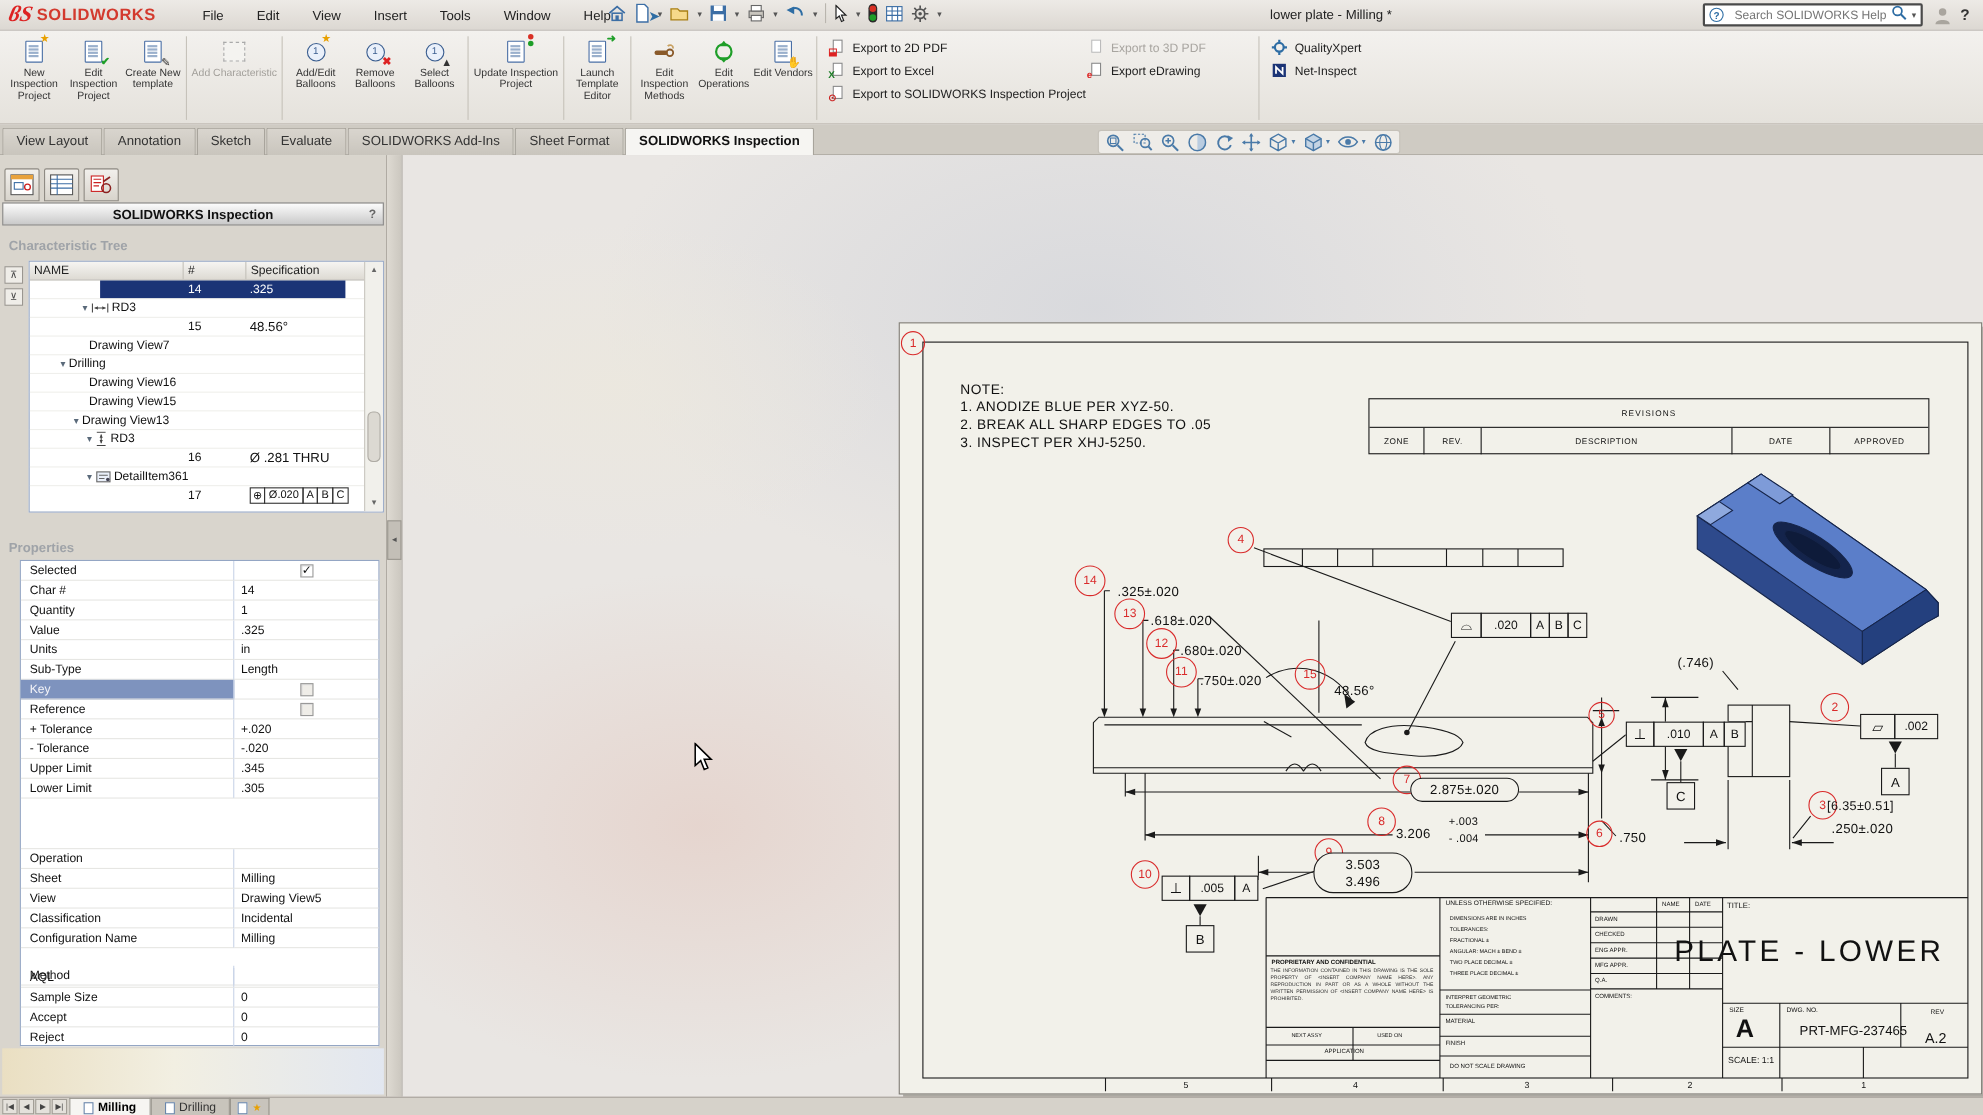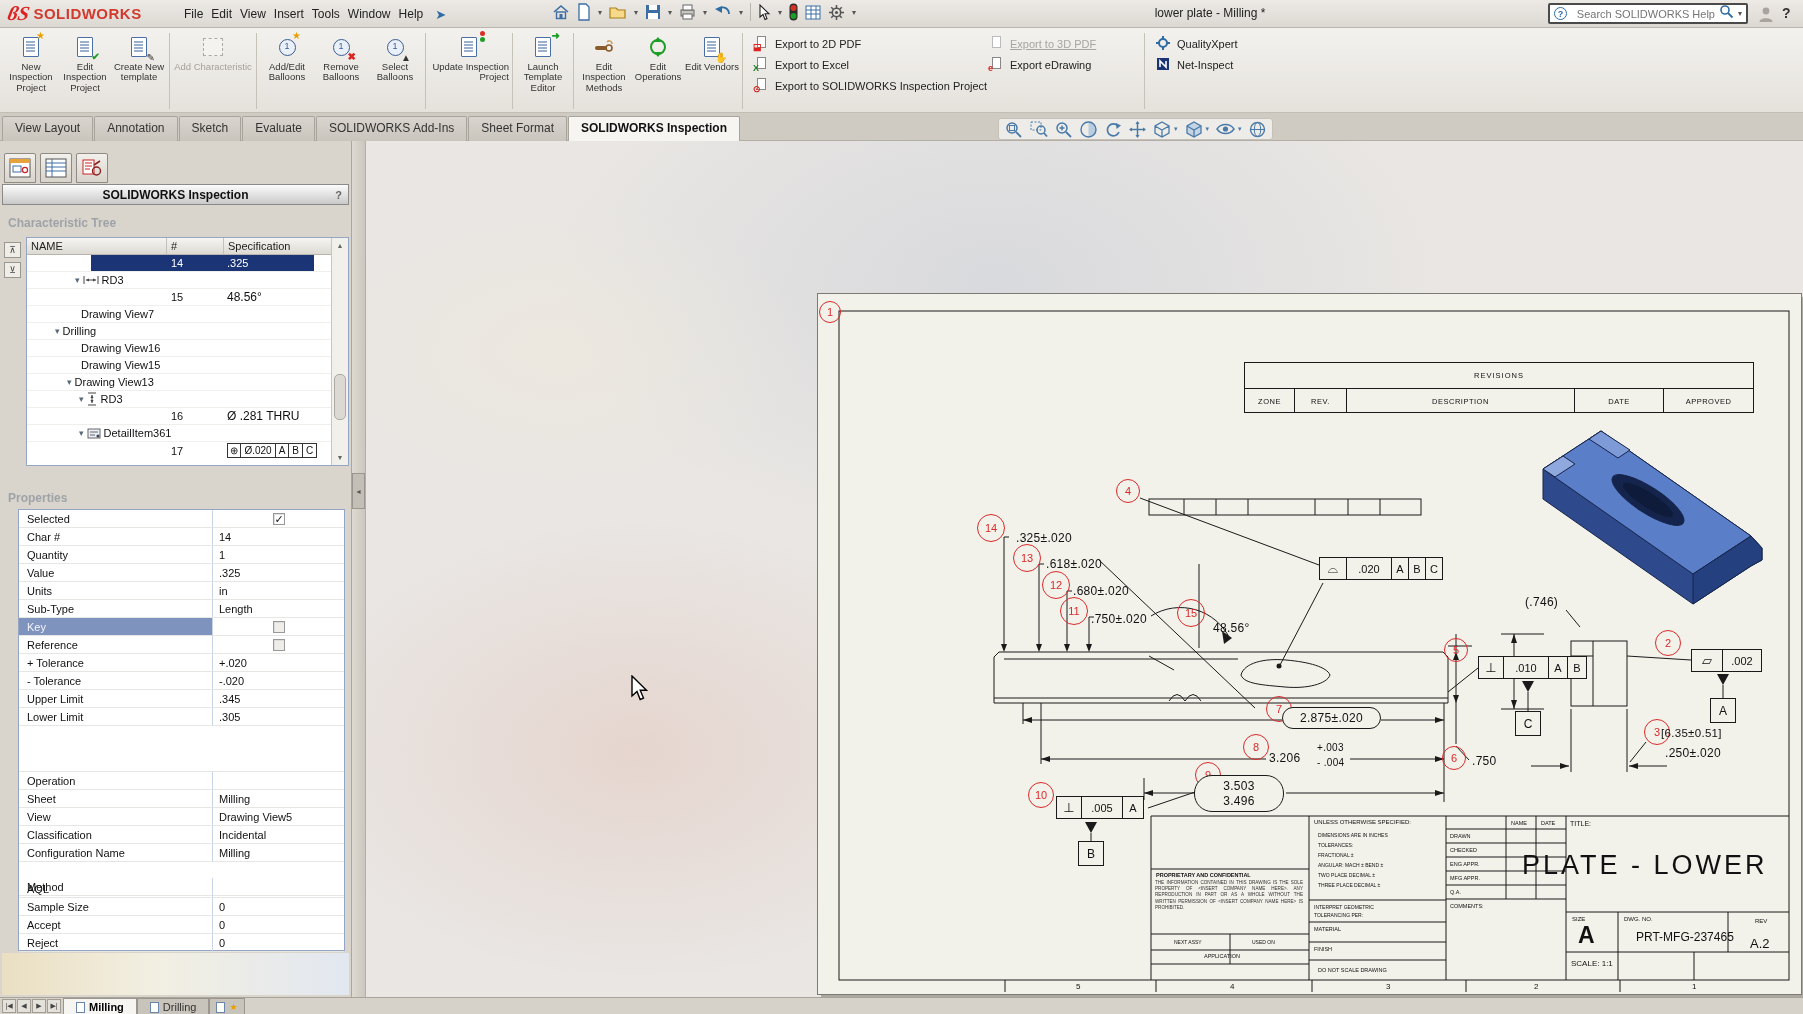--- a/index.html
+++ b/index.html
@@ -10,54 +10,54 @@
   *{box-sizing:border-box; margin:0; padding:0;}
   body{width:1803px;height:1014px;overflow:hidden;font-family:"Liberation Sans",sans-serif;background:#E8E5E2;}
   .app{position:relative;width:1803px;height:1014px;}
 
   
   .menubar{position:absolute;left:0;top:0;width:1803px;height:28px;background:linear-gradient(#EDEAE6,#DCD8D2);border-bottom:1px solid #B9B5AE;}
   .logo{position:absolute;left:8px;top:2px;display:flex;align-items:center;gap:4px;}
   .logo-mark{font:italic bold 20px "Liberation Serif",serif;color:#D22;transform:skewX(-12deg);}
   .logo-text{font:bold 15px "Liberation Sans",sans-serif;color:#D33A2E;letter-spacing:.5px;}
   .logo-text b{font-weight:bold}
-  .menus{position:absolute;left:180px;top:0;height:28px;display:flex;align-items:center;font-size:12px;color:#222;}
+  .menus{position:absolute;left:180px;top:0;height:28px;display:flex;align-items:center;gap:22px;font-size:12px;color:#222;}
   .menu-item{cursor:default;padding:2px 4px;}
   .pin-icon{color:#2E6DA4;font-size:13px;margin-left:8px;}
   .qtb{position:absolute;left:552px;top:3px;display:flex;align-items:center;gap:7px;}
   .qtb svg{display:block}
   .caret{font-size:8px;color:#555;}
   .win-title{position:absolute;left:990px;top:6px;width:440px;text-align:center;font-size:12px;color:#222;}
   .searchbox{position:absolute;left:1548px;top:3px;width:200px;height:21px;border:2px solid #4a4a4a;background:#fff;border-radius:2px;display:flex;align-items:center;padding:0 4px;gap:4px;}
   .searchbox input{border:none;outline:none;flex:1;font-size:11px;color:#444;background:transparent;min-width:0;text-align:right;}
   .qmark-blue{width:13px;height:13px;border-radius:50%;border:1.5px solid #2E6DA4;color:#2E6DA4;font-size:9px;font-weight:bold;display:flex;align-items:center;justify-content:center;}
   .user-icon{position:absolute;left:1758px;top:6px;color:#8a8a8a;font-size:14px;}
   .help-icon{position:absolute;left:1782px;top:5px;color:#333;font-weight:bold;font-size:14px;}
 
   
   .ribbon{position:absolute;left:0;top:28px;width:1803px;height:85px;background:linear-gradient(#F3F1EE,#E5E2DC);border-bottom:1px solid #C2BEB6;display:flex;align-items:stretch;padding:2px 4px 0 4px;}
   .rbtn{width:54px;display:flex;flex-direction:column;align-items:center;padding-top:5px;gap:3px;text-align:center;font-size:9.5px;line-height:1.08;color:#333;}
-  .rbtn.wide{width:80px;text-align:right;}
+  .rbtn.wide{width:80px;}
   .rbtn.disabled{color:#A3A09B;}
   .ricon{width:24px;height:24px;position:relative;display:flex;align-items:center;justify-content:center;}
   .page{width:16px;height:20px;background:#fff;border:1px solid #4a6fa5;border-radius:1px;position:relative;}
   .page:after{content:"";position:absolute;left:2px;top:3px;width:9px;height:1.5px;background:#9ab0cc;box-shadow:0 3px 0 #9ab0cc,0 6px 0 #9ab0cc,0 9px 0 #9ab0cc;}
   .badge{position:absolute;font-size:10px;line-height:1;}
   .badge.star{color:#E8A000;right:-2px;top:-4px;}
   .badge.check{color:#1E9E28;right:-3px;bottom:-3px;font-weight:bold;}
   .badge.redx{color:#D22;right:-3px;bottom:-3px;font-weight:bold;}
   .badge.cur{color:#333;right:-4px;bottom:-4px;}
   .badge.arrow{color:#1E9E28;right:-5px;top:-4px;font-weight:bold;}
   .badge.dots{right:-4px;top:-4px;display:flex;flex-direction:column;gap:1px;}
   .badge.dots i{width:5px;height:5px;border-radius:50%;display:block;}
   .balloon-ico{width:17px;height:17px;border-radius:50%;border:1.5px solid #3a5d8f;color:#3a5d8f;font-size:9px;display:flex;align-items:center;justify-content:center;background:#EAF0FA;}
   .rsep{width:1px;background:#C6C2BA;margin:3px 3px;}
   .export-col{display:flex;flex-direction:column;justify-content:flex-start;padding:6px 8px;gap:6px;}
   .export-item{display:flex;align-items:center;gap:6px;font-size:11px;color:#222;white-space:nowrap;}
-  .export-item.disabled{color:#A8A5A0;text-decoration:underline;}
+  .export-item.disabled{color:#A8A5A0;}
   .mini-ico{width:15px;height:15px;position:relative;flex:none;}
   .mini-page{position:absolute;left:3px;top:0;width:9px;height:12px;background:#fff;border:1px solid #888;}
   .mini-acc{position:absolute;left:-1px;bottom:-1px;font-size:9px;font-weight:bold;line-height:1;}
 
   
   .tabstrip{position:absolute;left:0;top:113px;width:1803px;height:28px;background:#CFCBC3;border-bottom:1px solid #B3AFA7;}
   .tabs{position:absolute;left:2px;top:3px;display:flex;height:25px;}
   .tab{padding:4px 12px 0 12px;font-size:12px;color:#333;background:linear-gradient(#D9D5CE,#C9C5BD);border:1px solid #A8A49C;border-bottom:none;margin-right:1px;border-radius:2px 2px 0 0;}
   .tab.active{background:#F6F5F2;font-weight:bold;color:#111;}
   .hud{position:absolute;left:998px;top:5px;height:22px;display:flex;align-items:center;gap:7px;padding:0 6px;background:rgba(243,242,238,.85);border:1px solid #C5C1B9;border-radius:3px;}
@@ -564,20 +564,26 @@
         <polygon points="725,175 783,137 933,242 944,254 944,266 933,272 875,310 725,205" fill="#2E4A8C"></polygon>
         <polygon points="725,175 783,137 933,242 875,280" fill="#5B7EC9"></polygon>
         <polygon points="725,175 745,162 757,170 737,183" fill="#8FA9DE"></polygon>
         <polygon points="783,137 812,156 800,164 771,145" fill="#7E9BD8"></polygon>
         <polygon points="875,280 933,242 944,254 944,266 933,272 875,310" fill="#24407E"></polygon>
         <ellipse cx="830" cy="206" rx="42" ry="13" transform="rotate(33 830 206)" fill="#14244C"></ellipse>
         <ellipse cx="830" cy="206" rx="30" ry="8" transform="rotate(33 830 206)" fill="#0E1B3A"></ellipse>
       </g>
     </svg>
 
+    <div class="note">
+      <div>NOTE:</div>
+      <div>1.    ANODIZE BLUE PER XYZ-50.</div>
+      <div>2.    BREAK ALL SHARP EDGES TO .05</div>
+      <div>3.    INSPECT PER XHJ-5250.</div>
+    </div>
 
     <div class="rev-table">
       <div class="rev-title">REVISIONS</div>
       <div class="rev-cols">
         <div style="width:50px">ZONE</div>
         <div style="width:52px">REV.</div>
         <div style="width:228px">DESCRIPTION</div>
         <div style="width:89px">DATE</div>
         <div style="flex:1">APPROVED</div>
       </div>

